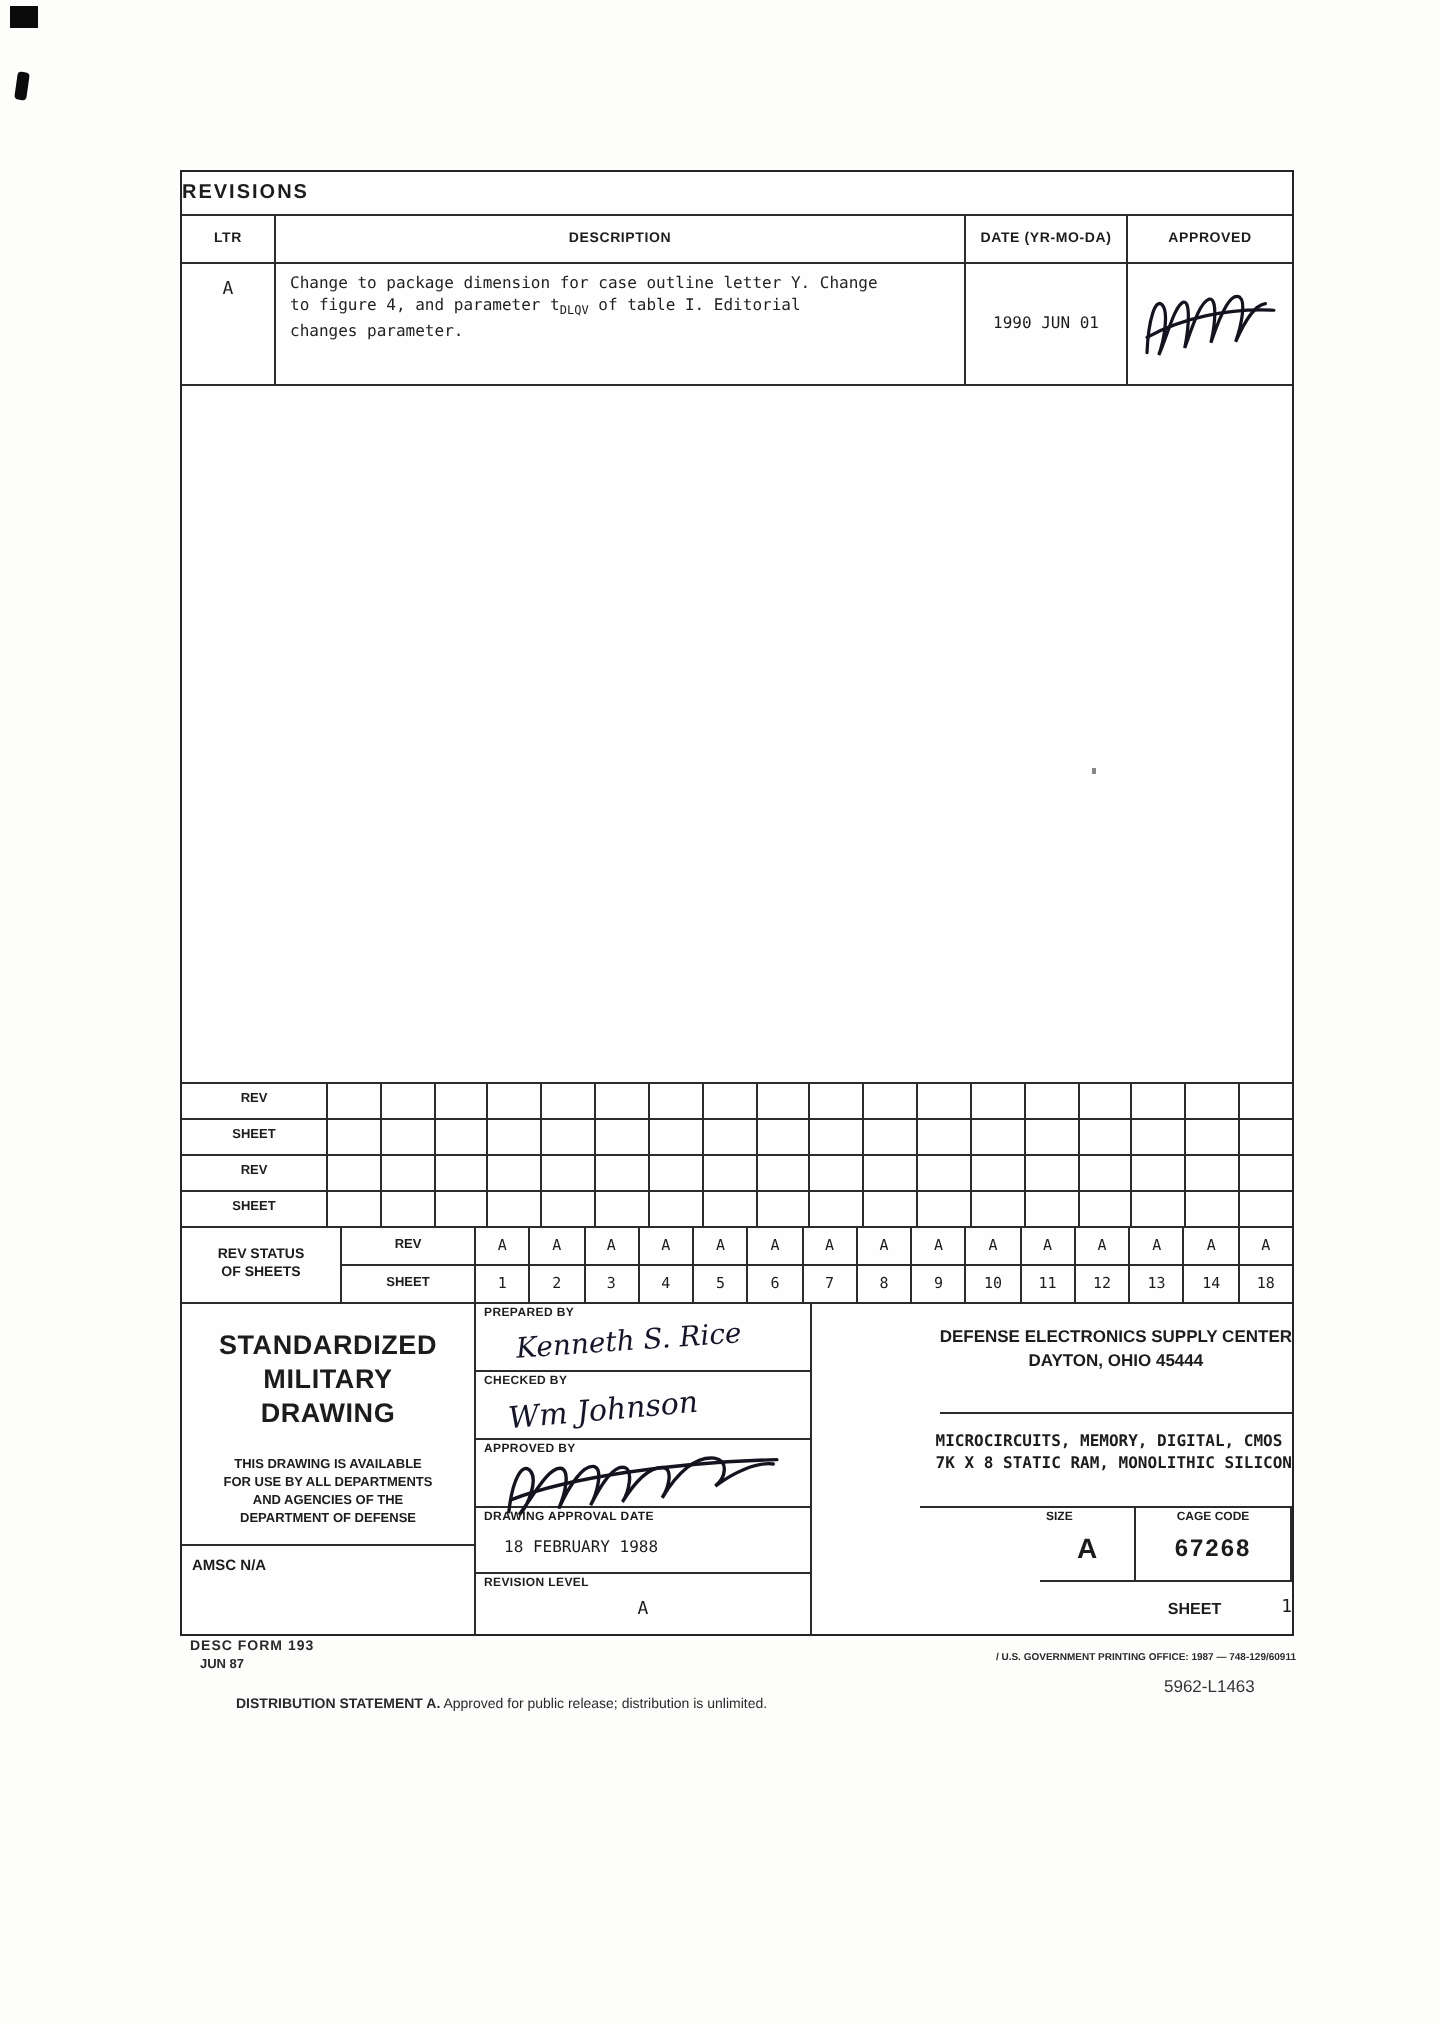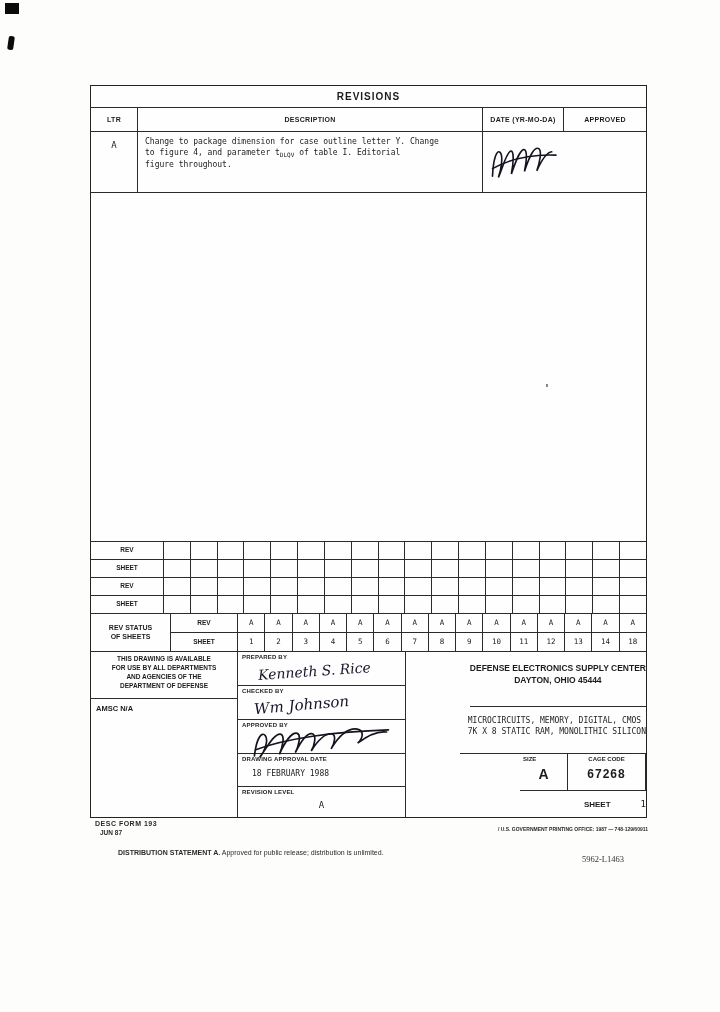--- a/index.html
+++ b/index.html
@@ -14,21 +14,21 @@
   .a2 { left:8px; top:36px; width:6px; height:14px; border-radius:2px; transform:rotate(8deg); }
 
   .form {
     position:absolute; left:90px; top:85px; width:557px; height:733px;
     border:1.5px solid #242424; background:#fefefe;
   }
   .form > div { position:absolute; left:0; right:0; }
 
   .rev-title {
     top:0; height:22px; border-bottom:1px solid #2b2b2b;
-    text-align:center; line-height:21px; font-weight:bold; font-size:10px; letter-spacing:1px;
+    text-align:left; line-height:21px; font-weight:bold; font-size:10px; letter-spacing:1px;
   }
   .rev-header { top:22px; height:24px; border-bottom:1px solid #2b2b2b; display:flex; }
   .rev-row    { top:46px; height:61px; border-bottom:1px solid #2b2b2b; display:flex; }
   .c-ltr  { width:47px;  border-right:1px solid #2b2b2b; }
   .c-desc { width:345px; border-right:1px solid #2b2b2b; }
   .c-date { width:81px;  border-right:1px solid #2b2b2b; }
   .c-appr { flex:1; }
   .hcell { text-align:center; line-height:23px; font-weight:bold; font-size:7px; letter-spacing:0.3px; }
   .ltr-val { text-align:center; padding-top:8px; font-family:"DejaVu Sans Mono", monospace; font-size:9px; }
   .desc-val { padding:5px 0 0 7px; font-family:"DejaVu Sans Mono", monospace; font-size:8px; line-height:10.5px; color:#222; }
@@ -74,39 +74,39 @@
   .sig-text { position:absolute; font-family:"DejaVu Serif", serif; font-style:italic; color:#15152a; }
   .sig-prepared { left:20px; top:11px; font-size:14px; transform:rotate(-4deg); }
   .sig-checked  { left:16px; top:10px; font-size:15px; transform:rotate(-5deg); }
   .m3 svg { position:absolute; left:6px; top:1px; }
   .mdate { position:absolute; left:14px; top:15px; font-family:"DejaVu Sans Mono", monospace; font-size:8px; }
   .mrev  { text-align:center; padding-top:13px; font-family:"DejaVu Sans Mono", monospace; font-size:9px; }
 
   .tright { flex:1; display:flex; flex-direction:column;align-items:flex-end; }
   .rrow { position:relative; border-bottom:1px solid #2b2b2b; }
   .r1 { height:55px; text-align:center; padding-top:10px; font-weight:bold; font-size:8.5px; line-height:12px; }
-  .r2 { height:47px; padding:8px 0 0 8px; font-family:"DejaVu Sans Mono", monospace; font-size:8px; line-height:11px; }
+  .r2 { height:47px; padding:8px 0 0 8px; font-family:"DejaVu Sans Mono", monospace; font-size:8px; line-height:11px;font-weight:bold; }
   .r3 { height:37px; display:flex; }
   .r4 { flex:1; border-bottom:none; display:flex; align-items:center; padding-left:80px; }
   .size-cell { width:48px; border-right:1px solid #2b2b2b; position:relative; text-align:center; }
   .cage-cell { width:78px; border-right:1px solid #2b2b2b; position:relative; text-align:center; }
   .num-cell  { flex:1; text-align:center; }
   .cell-label { position:absolute; top:2px; left:0; right:0; font-size:6px; font-weight:bold; }
   .size-cell .cell-label { text-align:left; left:3px; }
   .size-val { padding-top:12px; font-weight:bold; font-size:14px; }
   .cage-val { padding-top:13px; font-weight:bold; font-size:12px; letter-spacing:1px; }
   .num-val  { line-height:35px; font-weight:bold; font-size:15.5px; letter-spacing:0.5px; }
   .sheet-lbl { font-weight:bold; font-size:8px; }
   .sheet-val { margin-left:30px; font-family:"DejaVu Sans Mono", monospace; font-size:9px; }
 
   .fnote { position:absolute; color:#2a2a2a; }
   .f-form  { left:95px;  top:820px; font-size:7px; font-weight:bold; letter-spacing:0.5px; }
   .f-fdate { left:100px; top:829px; font-size:6.5px; font-weight:bold; }
   .f-gpo   { left:430px; top:826px; width:218px; text-align:right; font-size:5px; font-weight:bold; }
-  .f-lib   { left:582px; top:838px; font-size:8.5px; font-family:Liberation Serif, serif; color:#333;margin-top:16px; }
+  .f-lib   { left:582px; top:838px; font-size:8.5px; font-family:Liberation Sans, sans-serif; color:#333; }
   .f-dist  { left:118px; top:849px; font-size:7px; }
   .f-dist .b { font-weight:bold; }
 
   .watermark {
     position:absolute; left:6px; top:968px;
     font-family:"DejaVu Sans Mono", monospace; font-size:13px; color:#8f8f8f;
     letter-spacing:0.3px;
   }
   svg path { stroke:#141420; fill:none; stroke-width:1.7; stroke-linecap:round; }
 </style>
@@ -127,22 +127,23 @@
       <div class="c-desc hcell">DESCRIPTION</div>
       <div class="c-date hcell">DATE (YR-MO-DA)</div>
       <div class="c-appr hcell">APPROVED</div>
     </div>
 
     <div class="rev-row">
       <div class="c-ltr ltr-val">A</div>
       <div class="c-desc desc-val">
         <div>Change to package dimension for case outline letter Y.  Change</div>
         <div><span>to figure 4, and parameter t</span><span class="sub">DLQV</span><span> of table I.  Editorial</span></div>
-        <div>figure throughout.</div>
-      </div>
+        <div>changes parameter.</div>
+      </div>
+      <div class="c-date date-val">1990 JUN 01</div>
       <div class="c-appr sig-cell">
         <svg width="76" height="46" viewBox="0 0 80 46" style="transform:rotate(-7deg)">
           <path d="M5 36 C8 18 13 8 16 12 C19 16 15 30 11 38 C17 28 22 14 27 12 C31 11 29 24 25 36 C31 24 36 13 41 12 C45 12 43 24 39 35 C47 18 53 10 57 13 C60 16 56 28 52 36 C58 26 64 18 70 18"></path>
           <path d="M6 28 C26 20 50 18 74 22"></path>
         </svg>
       </div>
     </div>
 
     <div class="blank-area">
       <div class="speck"></div>
@@ -284,20 +285,23 @@
               <div class="cell">14</div>
               <div class="cell">18</div>
             </div>
         </div>
       </div>
     </div>
 
     <div class="tblock">
 
       <div class="tleft">
+        <div class="smd preline">STANDARDIZED
+MILITARY
+DRAWING</div>
         <div class="avail preline">THIS DRAWING IS AVAILABLE
 FOR USE BY ALL DEPARTMENTS
 AND AGENCIES OF THE
 DEPARTMENT OF DEFENSE</div>
         <div class="amsc">AMSC N/A</div>
       </div>
 
       <div class="tmid">
         <div class="mrow m1">
           <span class="tiny-label">PREPARED BY</span>

